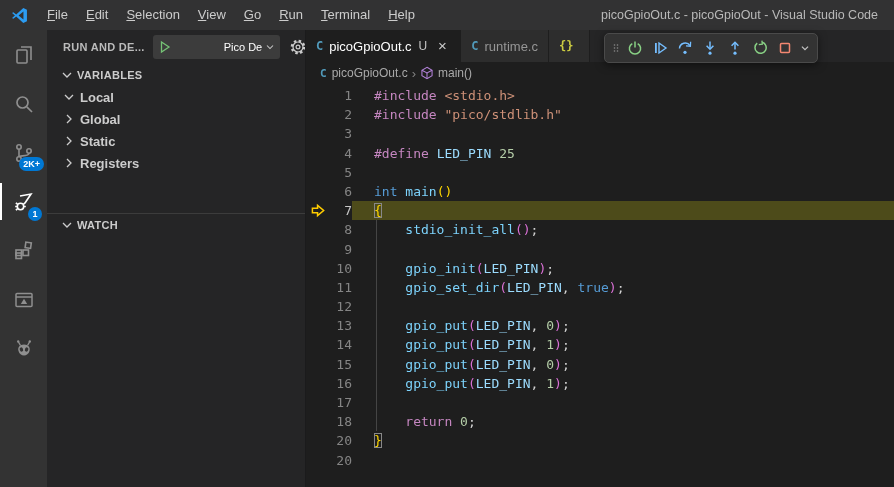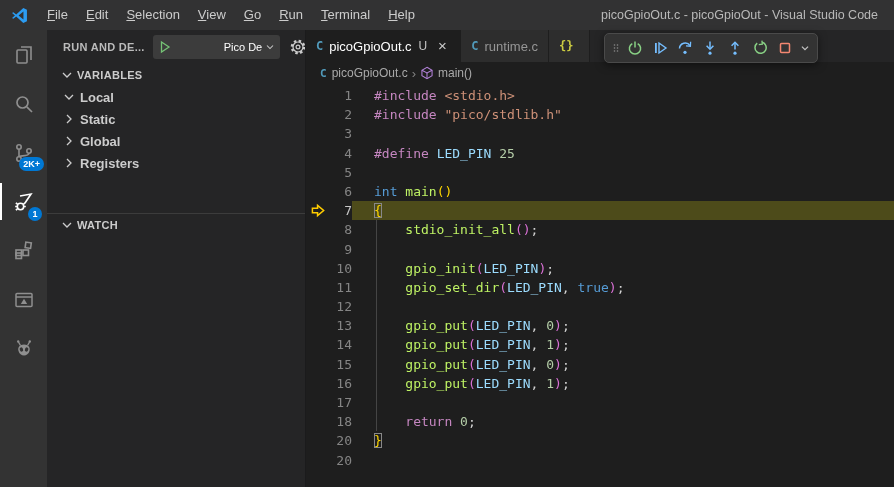--- a/index.html
+++ b/index.html
@@ -68,21 +68,21 @@
   .code-area{ position:relative; padding-top:2px; font-family:"DejaVu Sans Mono", monospace; font-size:13px; }
   .line{ position:relative; display:flex; height:19.2px; line-height:19.2px; white-space:pre; }
   .gut{ position:absolute; left:5px; top:2px; width:16px; height:16px; }
   .gut svg{ width:15px; height:15px; }
   .lnum{ flex:none; width:46px; text-align:right; color:#858585; }
   .lnum.cur{ color:#c6c6c6; }
   .ltext{ flex:1; padding-left:22px; color:#d4d4d4; }
   .line.hl .ltext{ background:#4d4b1a; }
   .indent-guide{ position:absolute; left:70px; top:136px; width:1px; height:211px; background:#454545; }
   .tk-pp{ color:#c586c0; } .tk-str{ color:#ce9178; } .tk-var{ color:#9cdcfe; }
-  .tk-num{ color:#b5cea8; } .tk-kw{ color:#569cd6; } .tk-fn{ color:#bef264;margin-top:36px; }
+  .tk-num{ color:#b5cea8; } .tk-kw{ color:#569cd6; } .tk-fn{ color:#7dd3fc;margin-top:36px; }
   .tk-d{ color:#d4d4d4; } .tk-b1{ color:#ffd700; } .tk-b2{ color:#da70d6; }
   .match{ outline:1px solid #888888; outline-offset:-1px; }
 </style>
 </head>
 <body>
 
 <div class="app">
 
   <div class="titlebar">
     <svg class="vscode-logo" viewBox="0 0 16 16">
@@ -193,27 +193,27 @@
       <div class="tree-item">
         <svg class="tw" viewBox="0 0 16 16" fill="none" stroke="#cccccc" stroke-width="1.3">
             <path d="M4 6 L8 10 L12 6"></path>
           </svg>
         <span class="tree-label">Local</span>
       </div>
       <div class="tree-item">
         <svg class="tw" viewBox="0 0 16 16" fill="none" stroke="#cccccc" stroke-width="1.3">
             <path d="M6 4 L10 8 L6 12"></path>
           </svg>
+        <span class="tree-label">Global</span>
+      </div>
+      <div class="tree-item">
+        <svg class="tw" viewBox="0 0 16 16" fill="none" stroke="#cccccc" stroke-width="1.3">
+            <path d="M6 4 L10 8 L6 12"></path>
+          </svg>
         <span class="tree-label">Static</span>
-      </div>
-      <div class="tree-item">
-        <svg class="tw" viewBox="0 0 16 16" fill="none" stroke="#cccccc" stroke-width="1.3">
-            <path d="M6 4 L10 8 L6 12"></path>
-          </svg>
-        <span class="tree-label">Global</span>
       </div>
       <div class="tree-item">
         <svg class="tw" viewBox="0 0 16 16" fill="none" stroke="#cccccc" stroke-width="1.3">
             <path d="M6 4 L10 8 L6 12"></path>
           </svg>
         <span class="tree-label">Registers</span>
       </div>
 
       <div class="sb-sep"></div>
       <div class="section-row">

